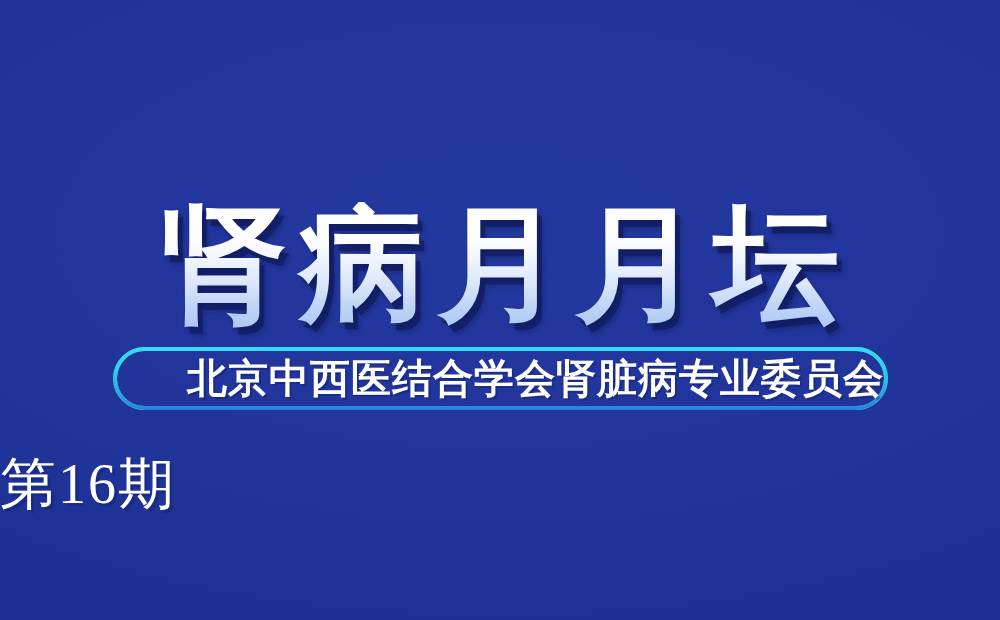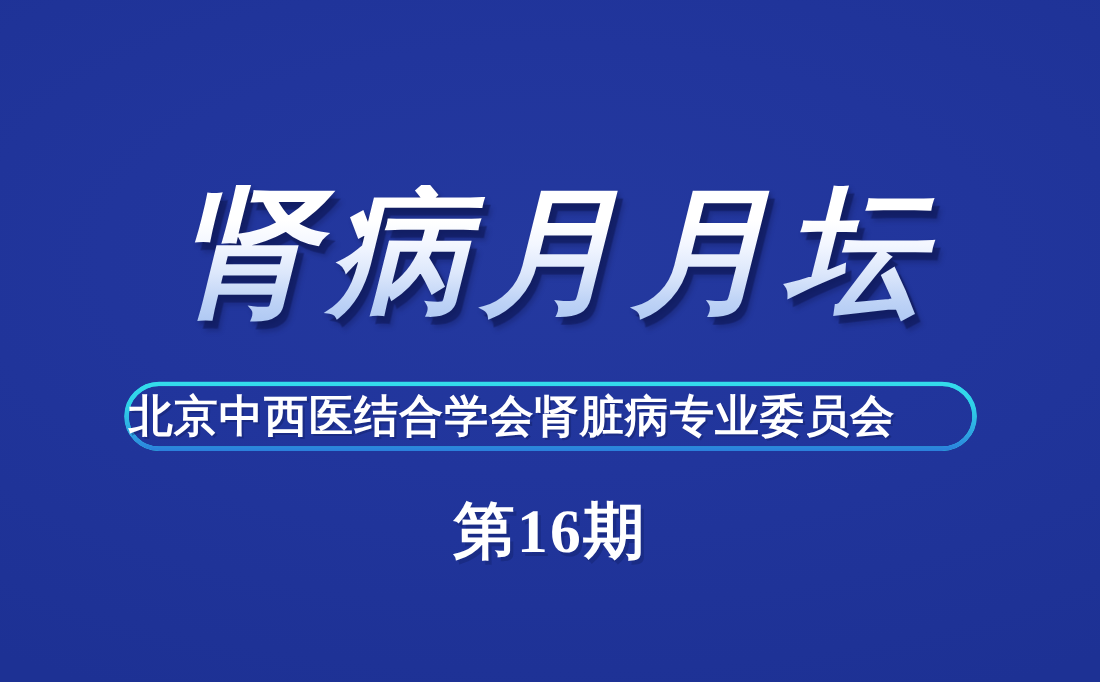--- a/index.html
+++ b/index.html
@@ -22,23 +22,22 @@
   }
 
   
   .title-wrap {
     position: absolute;
     left: 0;
     right: 0;
     top: 168px;
     height: 160px;
     display: flex;
-    align-items: flex-start;
+    align-items: flex-end;
     justify-content: center;
-    font-style: italic;
   }
 
   .main-title {
     position: relative;
     font-family: "Liberation Serif", "DejaVu Serif", serif;
     font-weight: 700;
     font-size: 126px;
     line-height: 1;
     letter-spacing: 12px;
     text-indent: 12px;
@@ -63,21 +62,21 @@
     position: absolute;
     left: 113px;
     top: 347px;
     width: 775px;
     height: 63px;
     box-sizing: border-box;
     border: 4px solid #2fd3e6;
     border-radius: 34px;
     display: flex;
     align-items: center;
-    justify-content: flex-start;
+    justify-content: flex-end;
     background: transparent;
   }
 
   .org-pill::before {
     content: "";
     position: absolute;
     left: -4px;
     top: -4px;
     right: -4px;
     bottom: -4px;
@@ -102,23 +101,23 @@
     white-space: nowrap;
     text-shadow: 2px 2px 0 rgba(14, 26, 90, 0.35);
   }
 
   
   .episode {
     position: absolute;
     left: 0;
     right: 0;
     top: 452px;
-    text-align: center;
+    text-align: left;
     font-family: "Liberation Serif", "DejaVu Serif", serif;
-    font-weight: 700;
+    font-weight: 400;
     font-size: 56px;
     line-height: 1.15;
     letter-spacing: 2px;
     color: #ffffff;
     text-shadow: 3px 3px 0 rgba(14, 26, 90, 0.30);
   }
 
   
   .theme {
     position: absolute;

